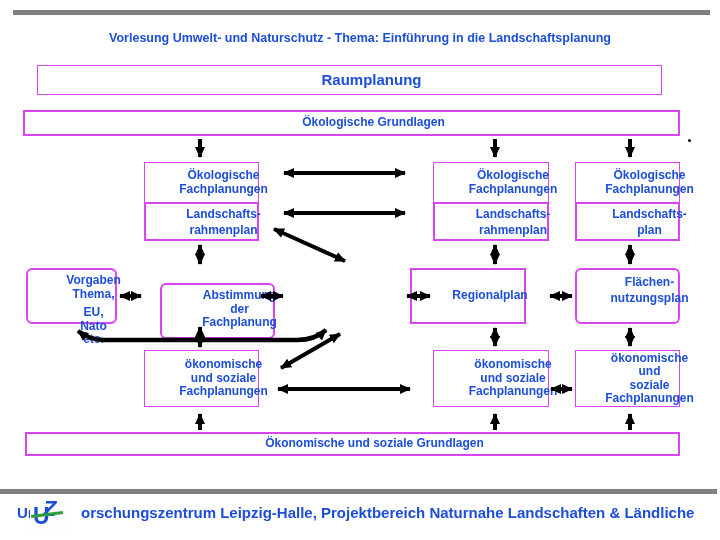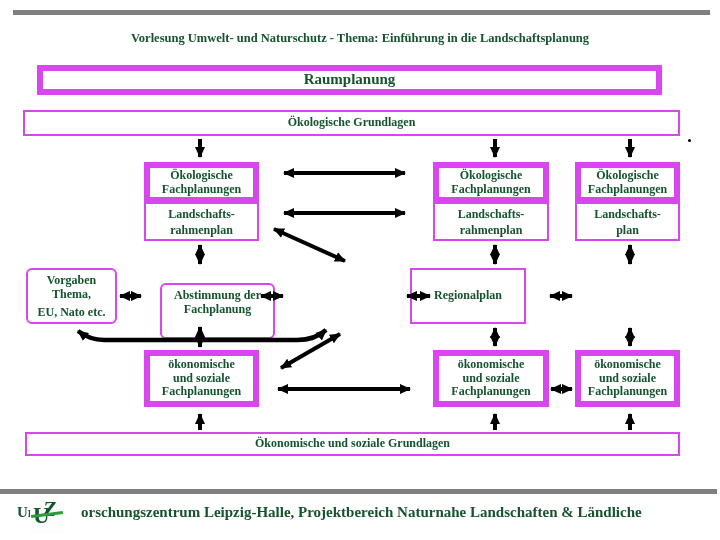--- a/index.html
+++ b/index.html
@@ -1,23 +1,23 @@
 <!DOCTYPE html>
 <html><head>
 <meta charset="utf-8">
 <style>
   html,body{margin:0;padding:0;background:#fff;}
   .slide{position:relative;width:720px;height:540px;background:#ffffff;overflow:hidden;
-         font-family:Liberation Serif, serif;color:#14532d;}
+         font-family:Liberation Sans, sans-serif;color:#1d4ed8;}
   .rule{position:absolute;background:#808080;}
   .title{position:absolute;left:0;top:31px;width:720px;text-align:center;
          font-size:12.5px;font-weight:bold;}
-  .box{position:absolute;background:#fff;border:6px solid #d946ef;box-sizing:border-box;
+  .box{position:absolute;background:#fff;border:1px solid #d946ef;box-sizing:border-box;
        display:flex;flex-direction:column;align-items:center;justify-content:center;
-       font-weight:bold;font-size:12px;line-height:13.5px;text-align:center;}
+       font-weight:bold;font-size:12px;line-height:13.5px;text-align:center;padding-left:44px;}
   .b2{border-width:2px;}
   .topalign{justify-content:flex-start;padding-top:4px;border-radius:6px;}
   .band{font-size:12px;text-align:center;}
   .raum{font-size:15px;}
   .gap-top{margin-top:5px;}
   .lh16{line-height:16px;}
   svg.arrows{position:absolute;left:0;top:0;pointer-events:none;}
   .dot{position:absolute;width:3px;height:3px;background:#000;border-radius:50%;}
   .footer{position:absolute;left:2px;top:496px;width:718px;height:40px;
           font-size:15px;font-weight:bold;white-space:nowrap;}
@@ -78,20 +78,24 @@
     <span>Vorgaben</span>
     <span>Thema,</span>
     <span class="gap-top">EU, Nato etc.</span>
   </div>
   <div class="box b2 topalign" style="left:160px;top:268px;width:115px;height:56px;margin-top:15px;">
     <span>Abstimmung der</span>
     <span>Fachplanung</span>
   </div>
   <div class="box b2" style="left:410px;top:268px;width:116px;height:56px;">
     <span>Regionalplan</span>
+  </div>
+  <div class="box b2 topalign lh16" style="left:575px;top:268px;width:105px;height:56px;">
+    <span>Flächen-</span>
+    <span>nutzungsplan</span>
   </div>
 
   <div class="box" style="left:144px;top:350px;width:115px;height:57px;">
     <span>ökonomische</span>
     <span>und soziale</span>
     <span>Fachplanungen</span>
   </div>
   <div class="box" style="left:433px;top:350px;width:116px;height:57px;">
     <span>ökonomische</span>
     <span>und soziale</span>

